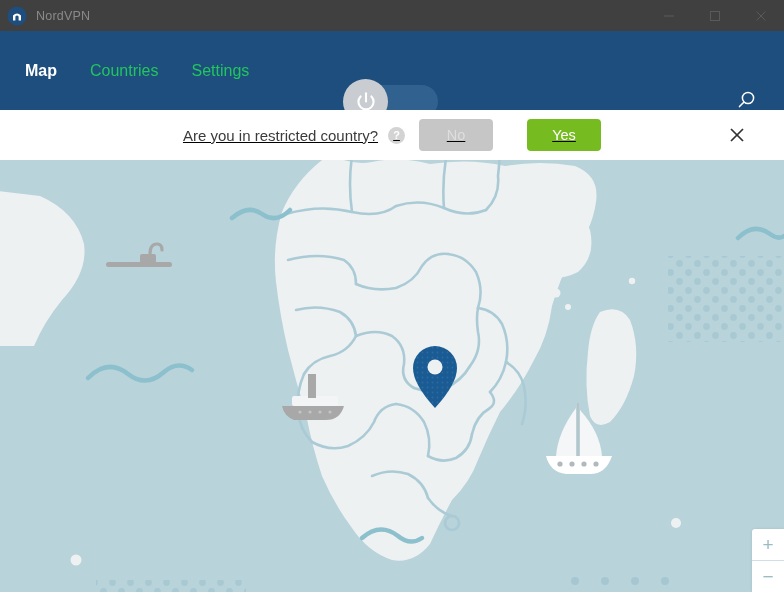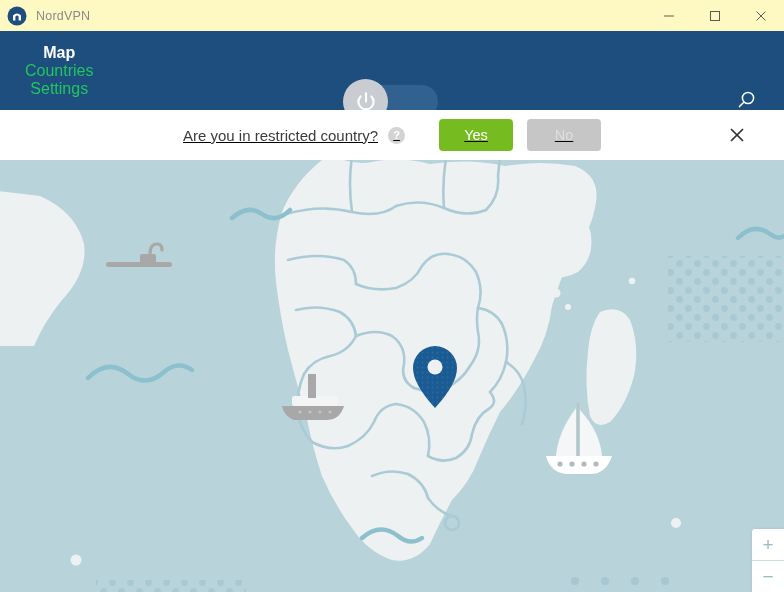--- a/index.html
+++ b/index.html
@@ -13,21 +13,21 @@
     position: relative;
     width: 784px; height: 592px;
     overflow: hidden;
     background: #ffffff;
   }
 
   
   .titlebar {
     position: absolute; top: 0; left: 0;
     width: 784px; height: 31px;
-    background: #fef9c3;
+    background: #404040;
     display: flex; align-items: center;
     border-bottom: 1px solid #f0f0f0;
   }
   .tb-logo { margin-left: 7px; width: 20px; height: 20px; display: block; }
   .tb-title {
     margin-left: 9px;
     font-size: 12.5px;
     color: #8a8a8a;
     letter-spacing: .2px;
   }
@@ -38,21 +38,21 @@
   }
   .wbtn svg { display: block; }
 
   
   .navbar {
     position: absolute; top: 31px; left: 0;
     width: 784px; height: 79px;
     background: #1d4e7e;
     display: flex; align-items: center;
   }
-  .nav-items { display: flex; align-items: center; margin-left: 25px; flex-direction: column; }
+  .nav-items { display: flex; align-items: center; margin-left: 25px; }
   .nav-item {
     font-size: 16px;
     color: #22c55e;
     margin-right: 33px;
     cursor: pointer;
     white-space: nowrap;
   }
   .nav-item.active { color: #ffffff; font-weight: bold; }
 
   .toggle-wrap {
@@ -202,22 +202,22 @@
         <circle cx="12" cy="9" r="5.6" fill="none" stroke="#ffffff" stroke-width="1.5"></circle>
         <line x1="7.8" y1="13.2" x2="3.5" y2="17.6" stroke="#ffffff" stroke-width="1.5" stroke-linecap="round"></line>
       </svg>
     </div>
   </div>
 
   <div class="banner">
     <div class="banner-center">
       <span class="banner-text">Are you in restricted country?</span>
       <span class="help-icon">?</span>
+      <button class="btn btn-no">No</button>
       <button class="btn btn-yes">Yes</button>
-      <button class="btn btn-no">No</button>
     </div>
     <div class="banner-close">
       <svg width="16" height="16" viewBox="0 0 16 16">
         <line x1="2" y1="2" x2="14" y2="14" stroke="#333333" stroke-width="1.7"></line>
         <line x1="14" y1="2" x2="2" y2="14" stroke="#333333" stroke-width="1.7"></line>
       </svg>
     </div>
   </div>
 
   <div class="map">

